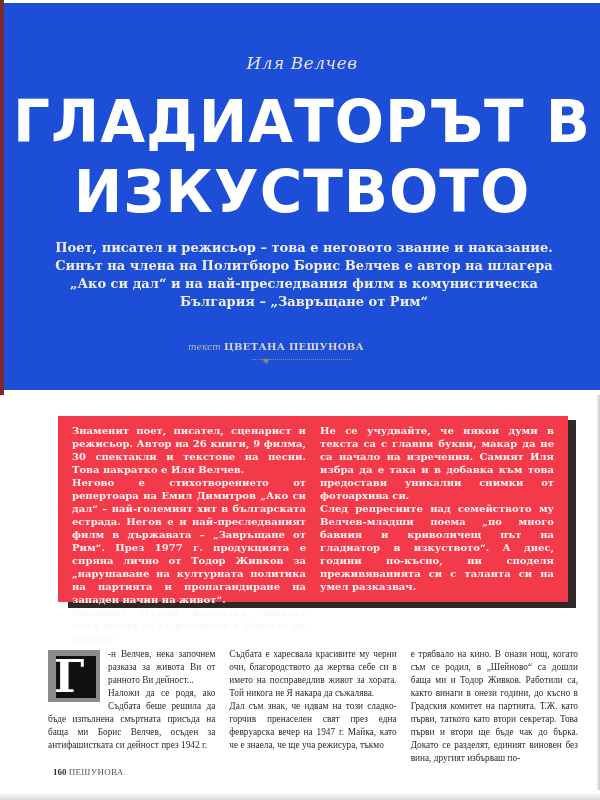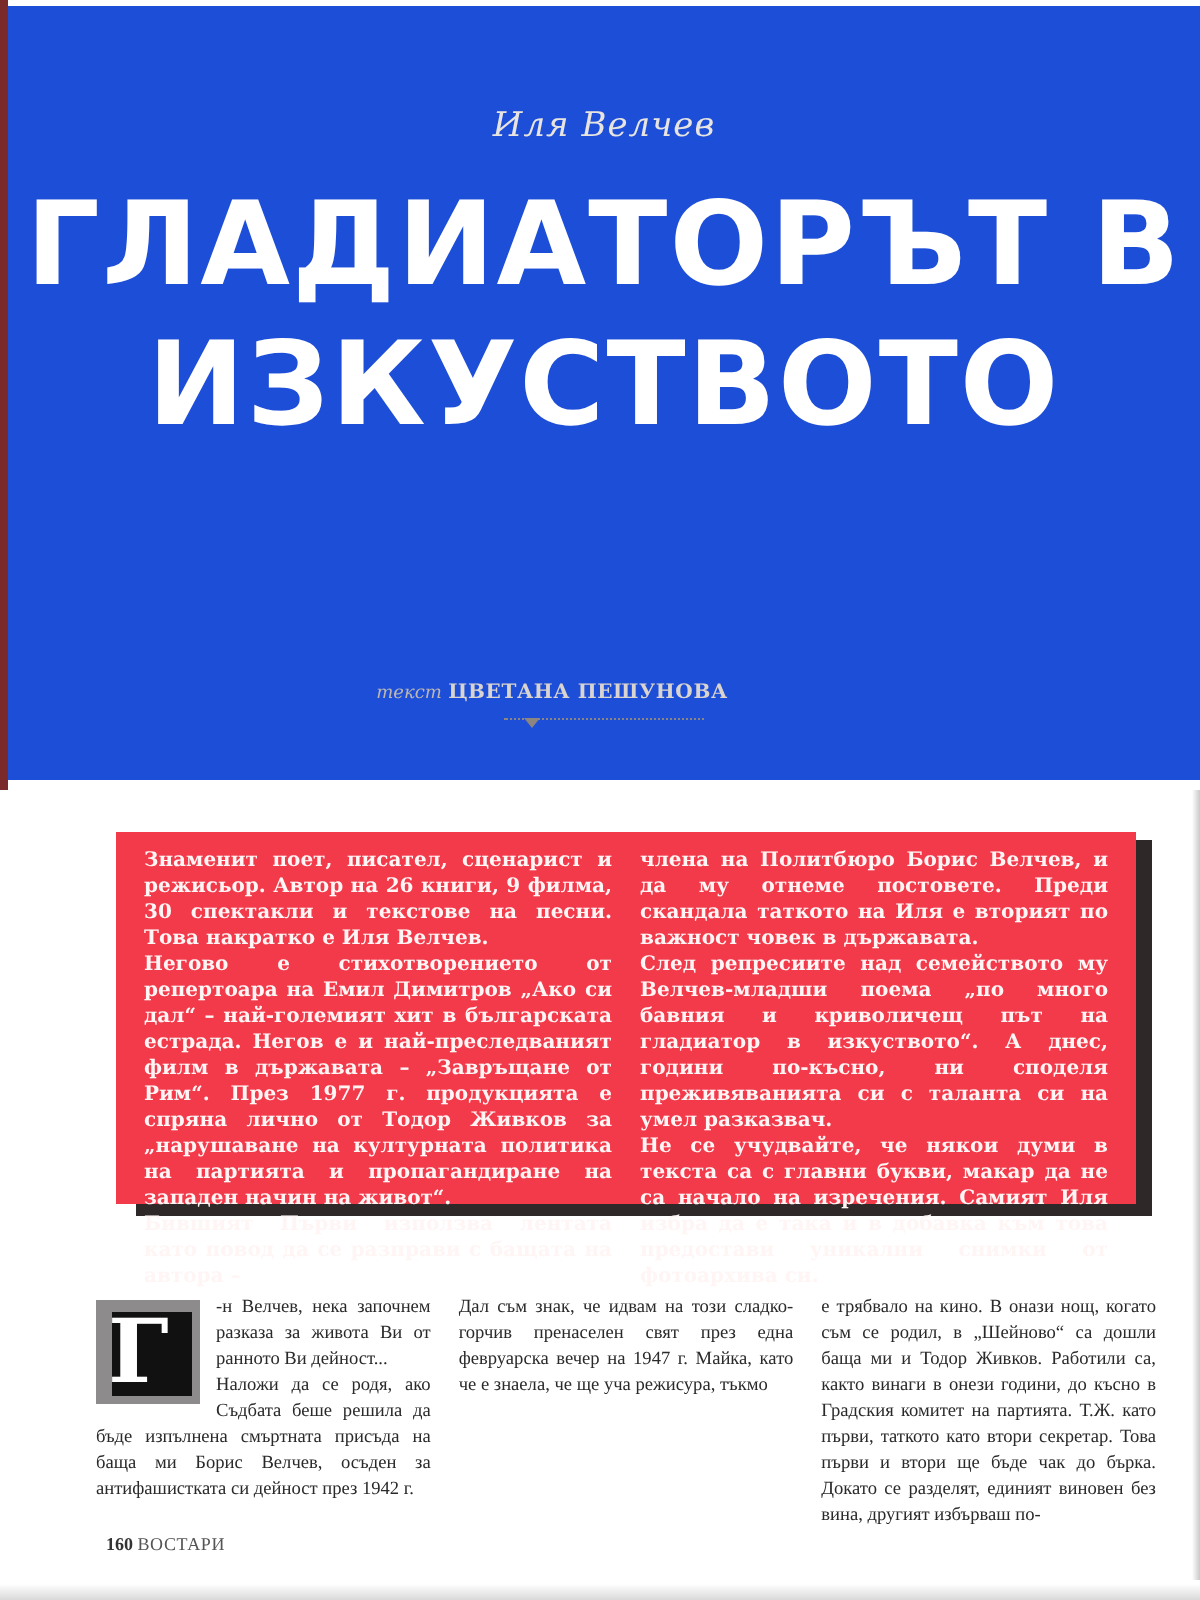--- a/index.html
+++ b/index.html
@@ -99,57 +99,58 @@
 </style>
 </head>
 <body>
 
 <div class="page-edge-left"></div>
 
 <section class="hero">
   <div class="author">Иля Велчев</div>
   <div class="title l1">ГЛАДИАТОРЪТ В</div>
   <div class="title l2">ИЗКУСТВОТО</div>
+  <div class="lead">Поет, писател и режисьор – това е неговото звание и наказание. Синът на члена на Политбюро Борис Велчев е автор на шлагера „Ако си дал“ и на най-преследвания филм в комунистическа България – „Завръщане от Рим“</div>
   <div class="byline">
     <span class="prefix">текст</span>
     <span class="name">ЦВЕТАНА ПЕШУНОВА</span>
   </div>
   <div class="byline-rule"></div>
   <div class="byline-caret"></div>
 </section>
 
 <div class="sidebar-shadow"></div>
 <aside class="sidebar">
   <div class="col">
     <p>Знаменит поет, писател, сценарист и режисьор. Автор на 26 книги, 9 филма, 30 спектакли и текстове на песни. Това накратко е Иля Велчев.</p>
     <p>Негово е стихотворението от репертоара на Емил Димитров „Ако си дал“ – най-големият хит в българската естрада. Негов е и най-преследваният филм в държавата – „Завръщане от Рим“. През 1977 г. продукцията е спряна лично от Тодор Живков за „нарушаване на културната политика на партията и пропагандиране на западен начин на живот“.</p>
     <p>Бившият Първи използва лентата като повод да се разправи с бащата на автора –</p>
   </div>
   <div class="col">
-    <p>члена на Политбюро Борис Велчев, и да му отнеме постовете. Преди скандала таткото на Иля е вторият по важност човек в държавата.</p>
+    <p>Не се учудвайте, че някои думи в текста са с главни букви, макар да не са начало на изречения. Самият Иля избра да е така и в добавка към това предостави уникални снимки от фотоархива си.</p>
     <p>След репресиите над семейството му Велчев-младши поема „по много бавния и криволичещ път на гладиатор в изкуството“. А днес, години по-късно, ни споделя преживяванията си с таланта си на умел разказвач.</p>
-    <p>Не се учудвайте, че някои думи в текста са с главни букви, макар да не са начало на изречения. Самият Иля избра да е така и в добавка към това предостави уникални снимки от фотоархива си.</p>
   </div>
 </aside>
 
 <main class="body-cols">
   <div class="col">
     <div class="dropcap">
       <div class="inner">Г</div>
     </div>
     <p>-н Велчев, нека започнем разказа за живота Ви от ранното Ви дейност...</p>
     <p>Наложи да се родя, ако Съдбата беше решила да бъде изпълнена смъртната присъда на баща ми Борис Велчев, осъден за антифашистката си дейност през 1942 г.</p>
   </div>
   <div class="col">
+    <p>Съдбата е харесвала красивите му черни очи, благородството да жертва себе си в името на посправедлив живот за хората. Той никога не Я накара да съжалява.</p>
     <p>Дал съм знак, че идвам на този сладко-горчив пренаселен свят през една февруарска вечер на 1947 г. Майка, като че е знаела, че ще уча режисура, тъкмо</p>
   </div>
   <div class="col">
     <p>е трябвало на кино. В онази нощ, когато съм се родил, в „Шейново“ са дошли баща ми и Тодор Живков. Работили са, както винаги в онези години, до късно в Градския комитет на партията. Т.Ж. като първи, таткото като втори секретар. Това първи и втори ще бъде чак до бърка. Докато се разделят, единият виновен без вина, другият избърваш по-</p>
   </div>
 </main>
 
 <div class="folio">
   <span class="num">160</span>
-  <span class="mag">ВОСТАРИ</span>
+  <span class="mag">ПЕШУНОВА</span>
 </div>
 
 <div class="right-shade"></div>
 <div class="bottom-shade"></div>
 
 </body></html>

